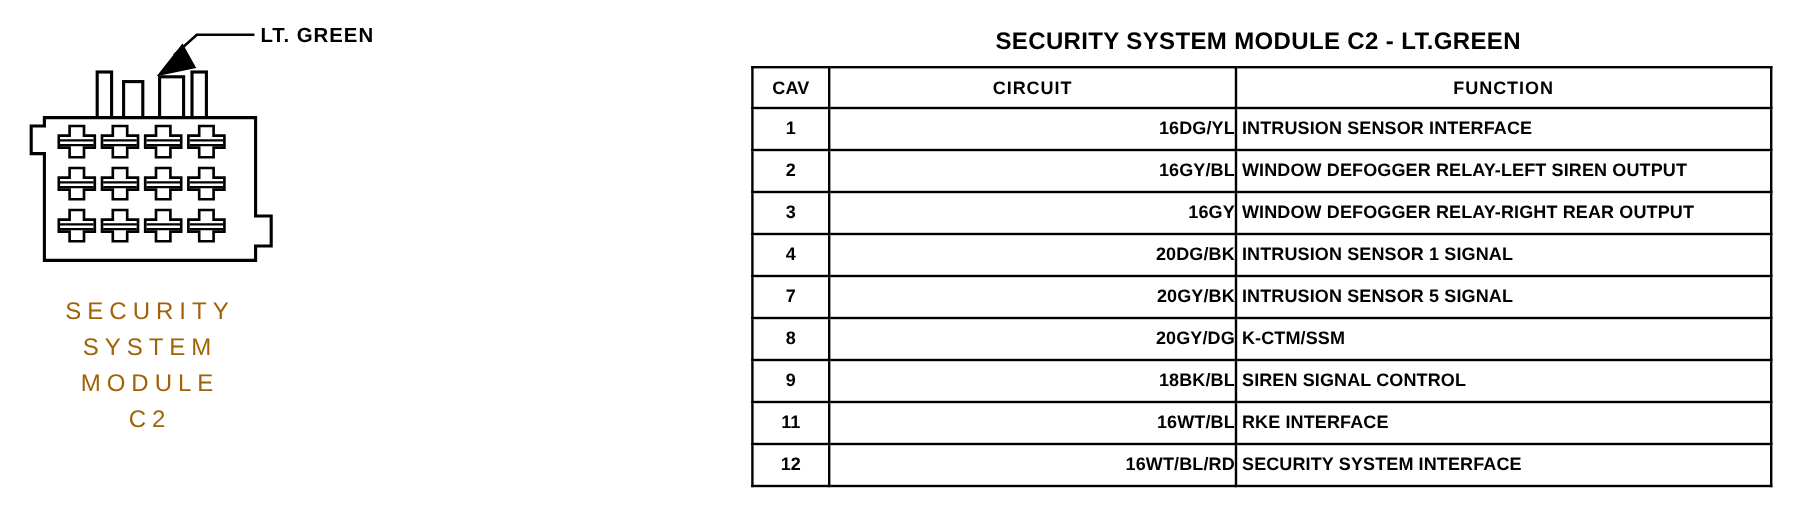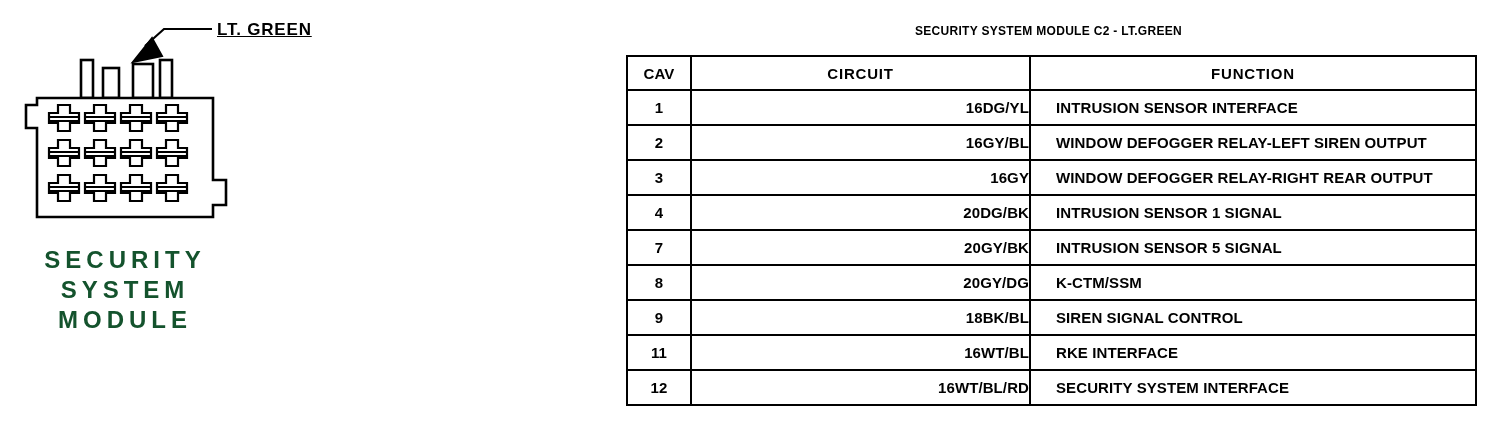--- a/index.html
+++ b/index.html
@@ -30,60 +30,59 @@
     position: absolute;
     left: 0;
     top: 0;
   }
   .conn-label {
     position: absolute;
     left: 0;
     width: 250px;
     text-align: center;
     font-family: "Liberation Sans", sans-serif;
-    font-size: 24px;
-    font-weight: 700;
+    font-size: 20px;
+    font-weight: 400;
     letter-spacing: 5px;
     line-height: 30px;
-    color: #14532d;
+    color: #a16207;
     white-space: nowrap;
   }
   #conn-label-line1 { top: 245px; }
   #conn-label-line2 { top: 275px; }
   #conn-label-line3 { top: 305px; }
   #conn-label-line4 { top: 335px; }
 
   #lt-green-text {
     position: absolute;
     left: 217px;
     top: 20px;
     font-family: "Liberation Sans", sans-serif;
     font-size: 17px;
     font-weight: bold;
     letter-spacing: 0.8px;
     white-space: nowrap;
-    text-decoration: underline;
   }
 
   
   #table-area {
     position: absolute;
     left: 626px;
     top: 0;
     width: 845px;
     height: 436px;
   }
   #table-title {
     position: absolute;
     left: 0;
     top: 24px;
     width: 845px;
     text-align: center;
     font-family: "Liberation Sans", sans-serif;
-    font-size: 12px;
+    font-size: 20px;
     font-weight: bold;
     letter-spacing: 0.3px;
     white-space: nowrap;
   }
   #pinout-table {
     position: absolute;
     left: 0;
     top: 55px;
     width: 845px;
     border-collapse: collapse;
@@ -98,21 +97,21 @@
     font-size: 15px;
     font-weight: bold;
     letter-spacing: 0.1px;
     color: #000;
     line-height: 29px;
     overflow: hidden;
     white-space: nowrap;
   }
   #pinout-table .col-cav  { width: 62px;  text-align: center; margin-left: 23px; }
   #pinout-table .col-circ { width: 337px; text-align: right; padding-left: 8px; }
-  #pinout-table .col-func { width: 444px; text-align: left; padding-left: 25px; }
+  #pinout-table .col-func { width: 444px; text-align: left; padding-left: 4px; }
   #pinout-table thead th.col-circ,
   #pinout-table thead th.col-func {
     text-align: center;
     padding-left: 0;
     letter-spacing: 0.8px;
   }
   #pinout-table thead th { height: 32px; }
 </style>
 </head>
 <body>
@@ -200,20 +199,21 @@
         <path d="M158 187 h28 M158 191 h28" stroke-width="1.8"></path>
       </g>
     </g>
   </svg>
 
   <div id="lt-green-text">LT. GREEN</div>
 
   <div class="conn-label" id="conn-label-line1">SECURITY</div>
   <div class="conn-label" id="conn-label-line3">MODULE</div>
   <div class="conn-label" id="conn-label-line2">SYSTEM</div>
+  <div class="conn-label" id="conn-label-line4">C2</div>
 </div>
 
 <div id="table-area">
 
   <div id="table-title">SECURITY SYSTEM MODULE C2 - LT.GREEN</div>
 
   <table id="pinout-table">
     <thead>
       <tr>
         <th class="col-cav">CAV</th>

